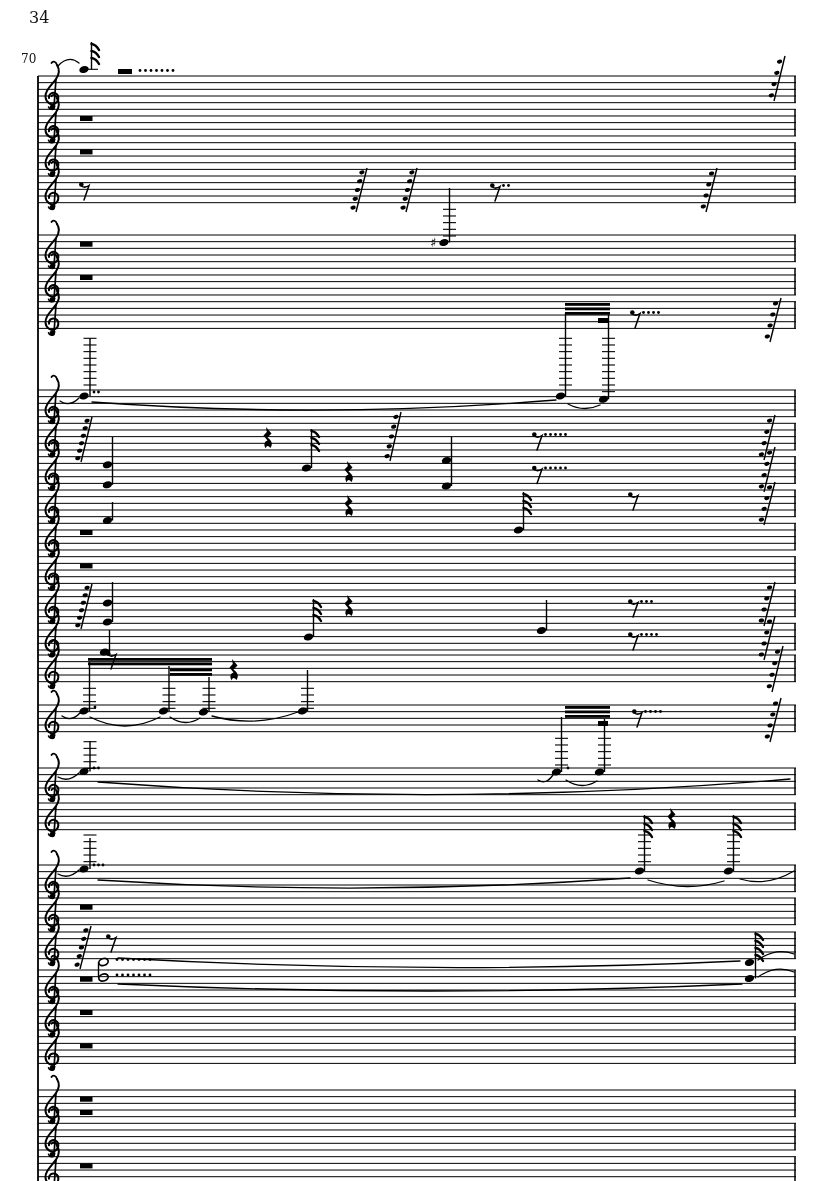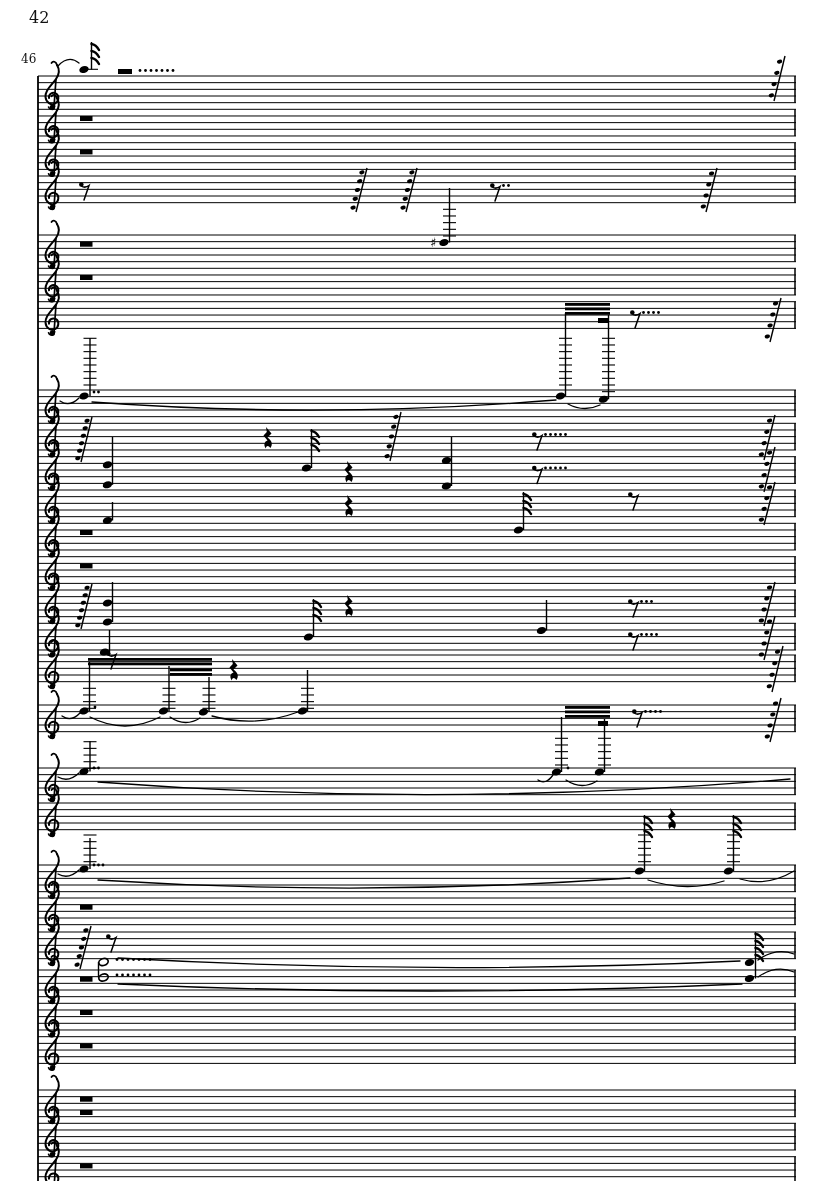--- a/index.html
+++ b/index.html
@@ -7,22 +7,22 @@
         font-family:"DejaVu Serif", serif;color:#000;}
   .num{position:absolute;color:#111;}
   #pageno{left:29px;top:8px;font-size:16px;}
   #measureno{left:21px;top:52px;font-size:12px;}
   svg{position:absolute;left:0;top:0;}
 </style>
 </head>
 <body>
 
 <div id="page">
-  <span id="pageno" class="num">42</span>
-  <span id="measureno" class="num">46</span>
+  <span id="pageno" class="num">34</span>
+  <span id="measureno" class="num">70</span>
   <svg id="score" xmlns="http://www.w3.org/2000/svg" width="835" height="1181" viewBox="0 0 835 1181">
       <line x1="38" y1="76" x2="38" y2="1183.38" stroke="#000000" stroke-width="1.8"></line>
       <g>
         <line x1="38" y1="76" x2="796" y2="76" stroke="#000000" stroke-width="1"></line>
         <line x1="38" y1="82.67" x2="796" y2="82.67" stroke="#000000" stroke-width="1"></line>
         <line x1="38" y1="89.34" x2="796" y2="89.34" stroke="#000000" stroke-width="1"></line>
         <line x1="38" y1="96.00999999999999" x2="796" y2="96.00999999999999" stroke="#000000" stroke-width="1"></line>
         <line x1="38" y1="102.68" x2="796" y2="102.68" stroke="#000000" stroke-width="1"></line>
         <line x1="795" y1="76" x2="795" y2="102.68" stroke="#000000" stroke-width="1.5"></line>
         <g transform="translate(44,76)">

